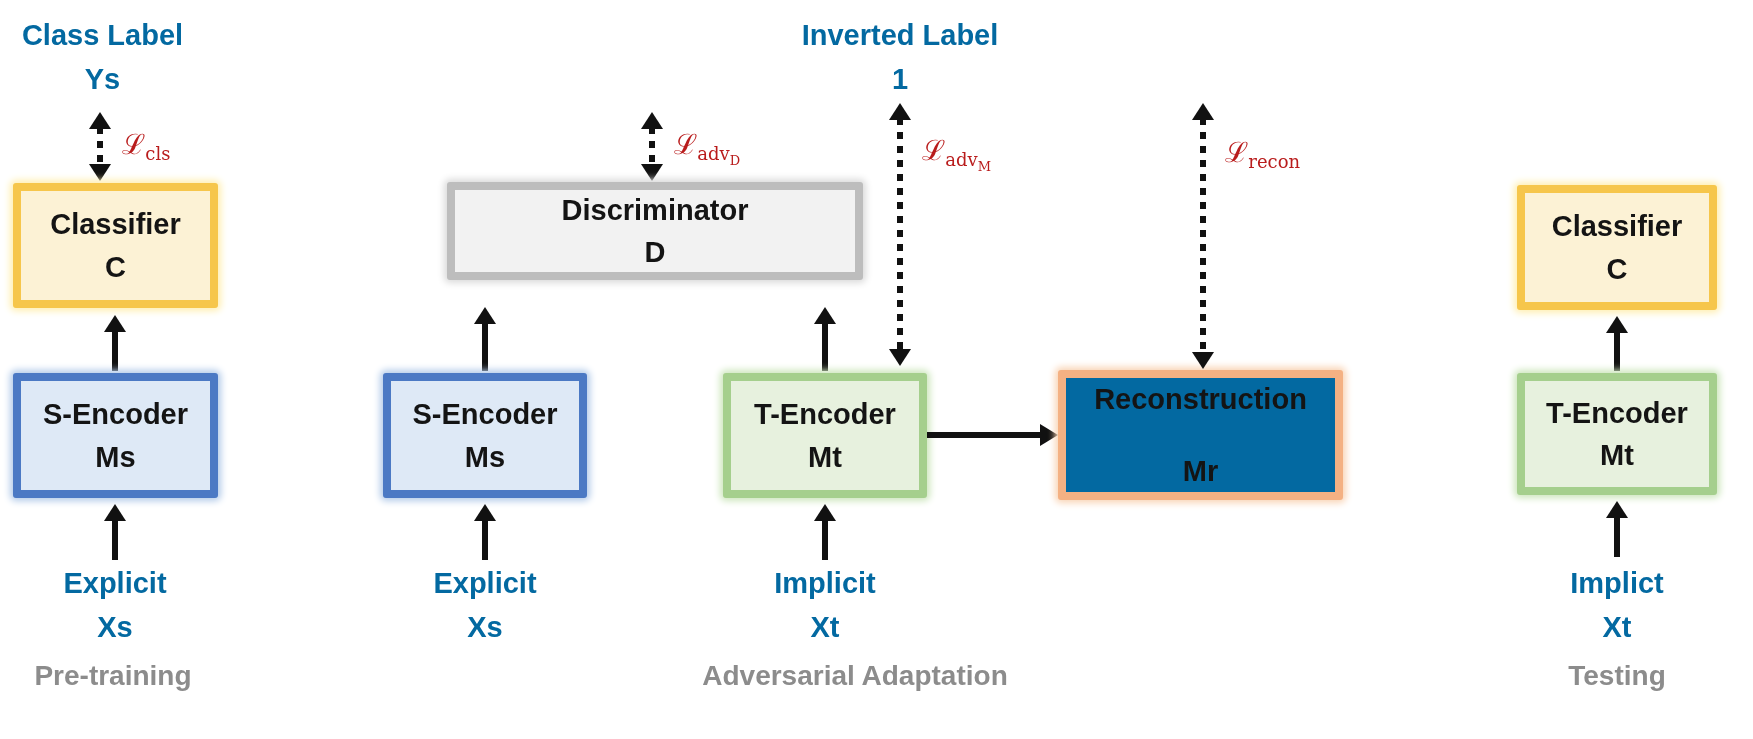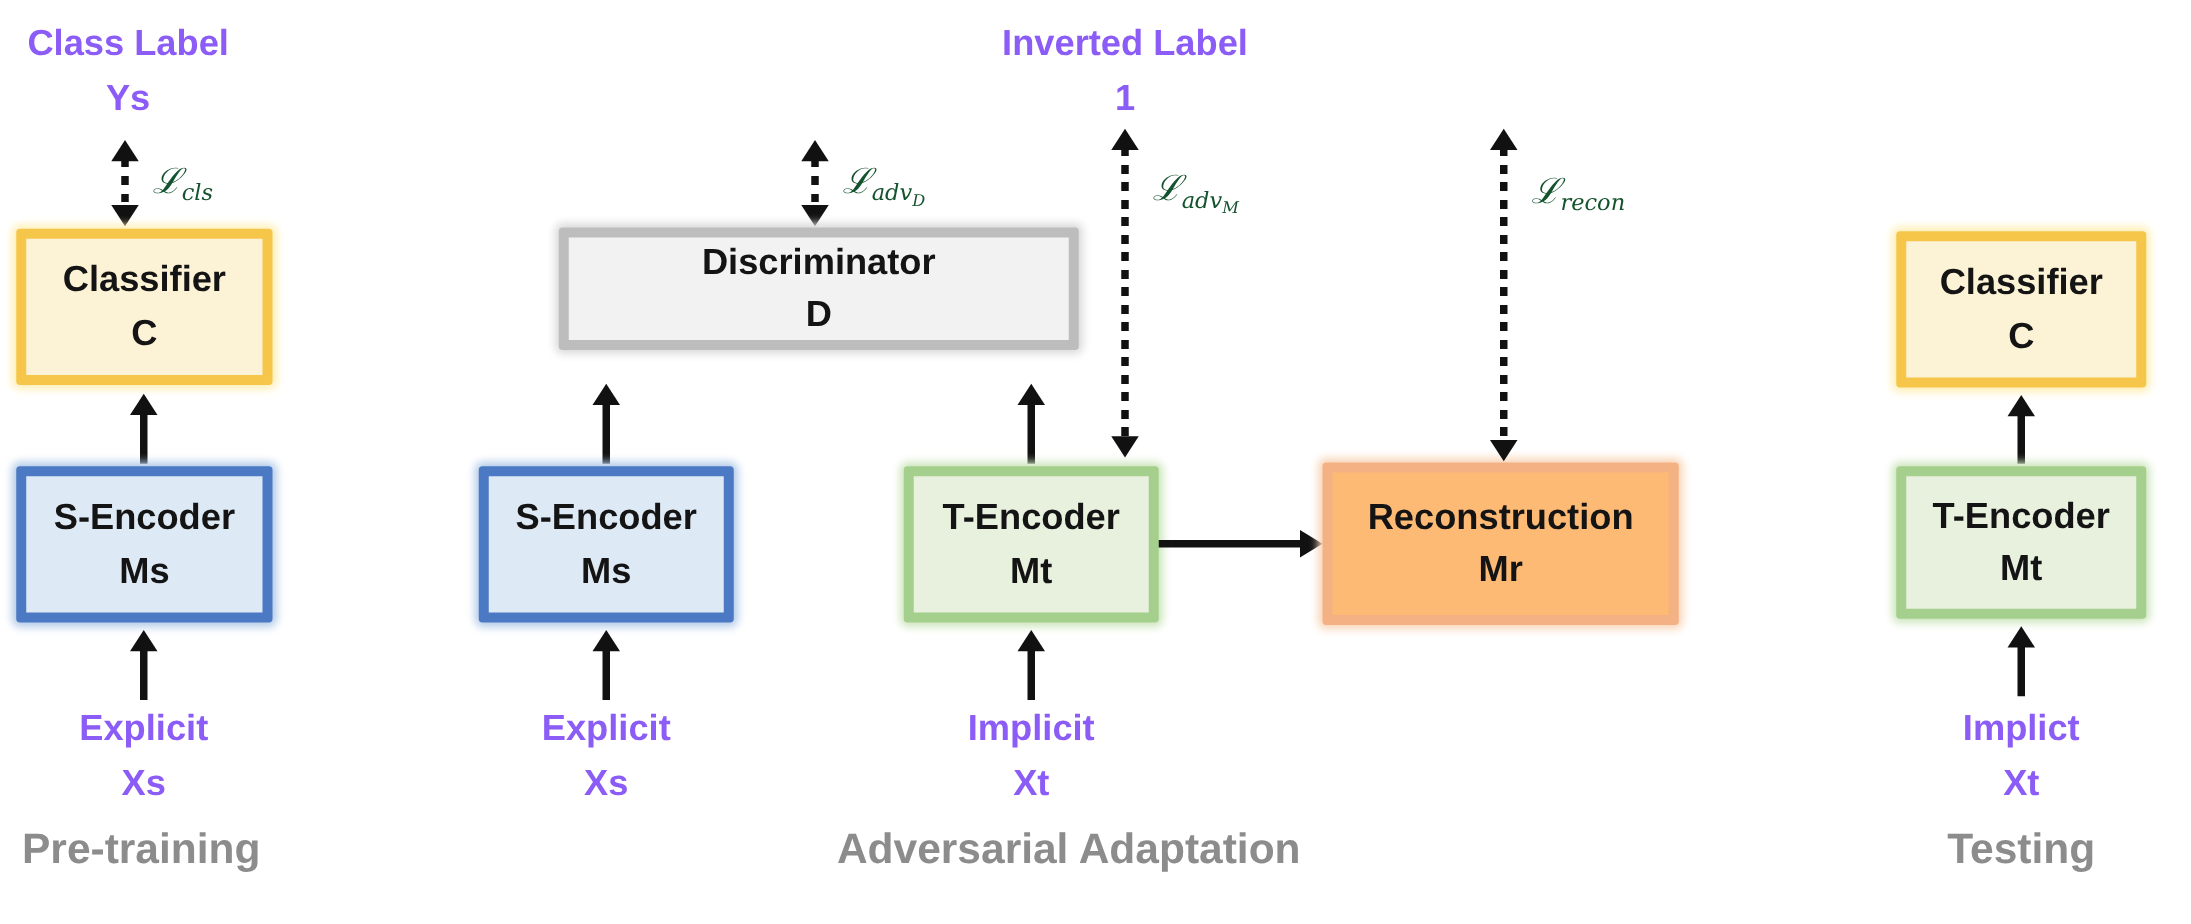--- a/index.html
+++ b/index.html
@@ -2,48 +2,48 @@
 <html><head>
 <meta charset="utf-8">
 <style>
   html,body{margin:0;padding:0;background:#ffffff;}
   #canvas{
     position:relative;width:1753px;height:739px;background:#ffffff;overflow:hidden;
     font-family:"Liberation Sans",sans-serif;
   }
   .toplabel,.inlabel{
     position:absolute;text-align:center;font-weight:bold;font-size:29px;line-height:1.5;
-    color:#8b5cf6;white-space:nowrap;
+    color:#0369a1;white-space:nowrap;
   }
   .toplabel span,.inlabel span{display:block;}
   .node{
     position:absolute;box-sizing:border-box;border:8px solid #999;border-radius:3px;
     display:flex;flex-direction:column;align-items:center;justify-content:center;
     font-weight:bold;font-size:29px;line-height:1.45;color:#141414;text-align:center;
   }
   .node span{display:block;}
   .caption{
-    position:absolute;text-align:center;font-weight:bold;font-size:34px;color:#8c8c8c;
+    position:absolute;text-align:center;font-weight:bold;font-size:28px;color:#8c8c8c;
     white-space:nowrap;
   }
   .vline{position:absolute;width:6px;background:#111;}
   .vdots{position:absolute;width:6px;
     background:repeating-linear-gradient(to bottom,#111 0 7px,transparent 7px 14px);}
   .head-up{position:absolute;width:0;height:0;
     border-left:11px solid transparent;border-right:11px solid transparent;
     border-bottom:17px solid #111;}
   .head-down{position:absolute;width:0;height:0;
     border-left:11px solid transparent;border-right:11px solid transparent;
     border-top:17px solid #111;}
   .head-right{position:absolute;width:0;height:0;
     border-top:11px solid transparent;border-bottom:11px solid transparent;
     border-left:18px solid #111;}
   .hline{position:absolute;height:6px;background:#111;}
   .loss{
-    position:absolute;font-family:"DejaVu Serif",serif;font-style:italic;color:#14532d;
+    position:absolute;font-family:"DejaVu Serif",serif;color:#b91c1c;
     font-size:27px;white-space:nowrap;
   }
   .loss .lsym{font-size:28px;}
   .loss sub.lsub{font-size:18px;}
   .loss sub.lsubsub{font-size:13px;}
 </style>
 </head>
 <body>
 
 <div id="canvas">
@@ -120,21 +120,21 @@
   <div class="head-up" style="left:889px;top:103px;"></div>
   <div class="vdots" style="left:897px;top:118px;height:232px;"></div>
   <div class="head-down" style="left:889px;top:349px;"></div>
   <div class="loss" style="left:922px;top:130px;">
     <span class="lsym">ℒ</span><sub class="lsub"><span>adv</span><sub class="lsubsub">M</sub></sub>
   </div>
 
   <div class="hline" style="left:927px;top:432px;width:116px;"></div>
   <div class="head-right" style="left:1040px;top:424px;"></div>
 
-  <div class="node" style="left: 1058px; top: 370px; width: 285px; height: 130px; border-color: rgb(244, 177, 131); background: #fdba74; box-shadow: rgb(249, 213, 183) 0px 0px 7px 3px;">
+  <div class="node" style="left: 1058px; top: 370px; width: 285px; height: 130px; border-color: rgb(244, 177, 131); background: #0369a1; box-shadow: rgb(249, 213, 183) 0px 0px 7px 3px; justify-content: space-between;">
     <span>Reconstruction</span>
     <span>Mr</span>
   </div>
 
 
   <div class="head-up" style="left:1192px;top:103px;"></div>
   <div class="vdots" style="left:1200px;top:118px;height:235px;"></div>
   <div class="head-down" style="left:1192px;top:352px;"></div>
   <div class="loss" style="left:1225px;top:132px;">
     <span class="lsym">ℒ</span><sub class="lsub"><span>recon</span><sub class="lsubsub"></sub></sub>

